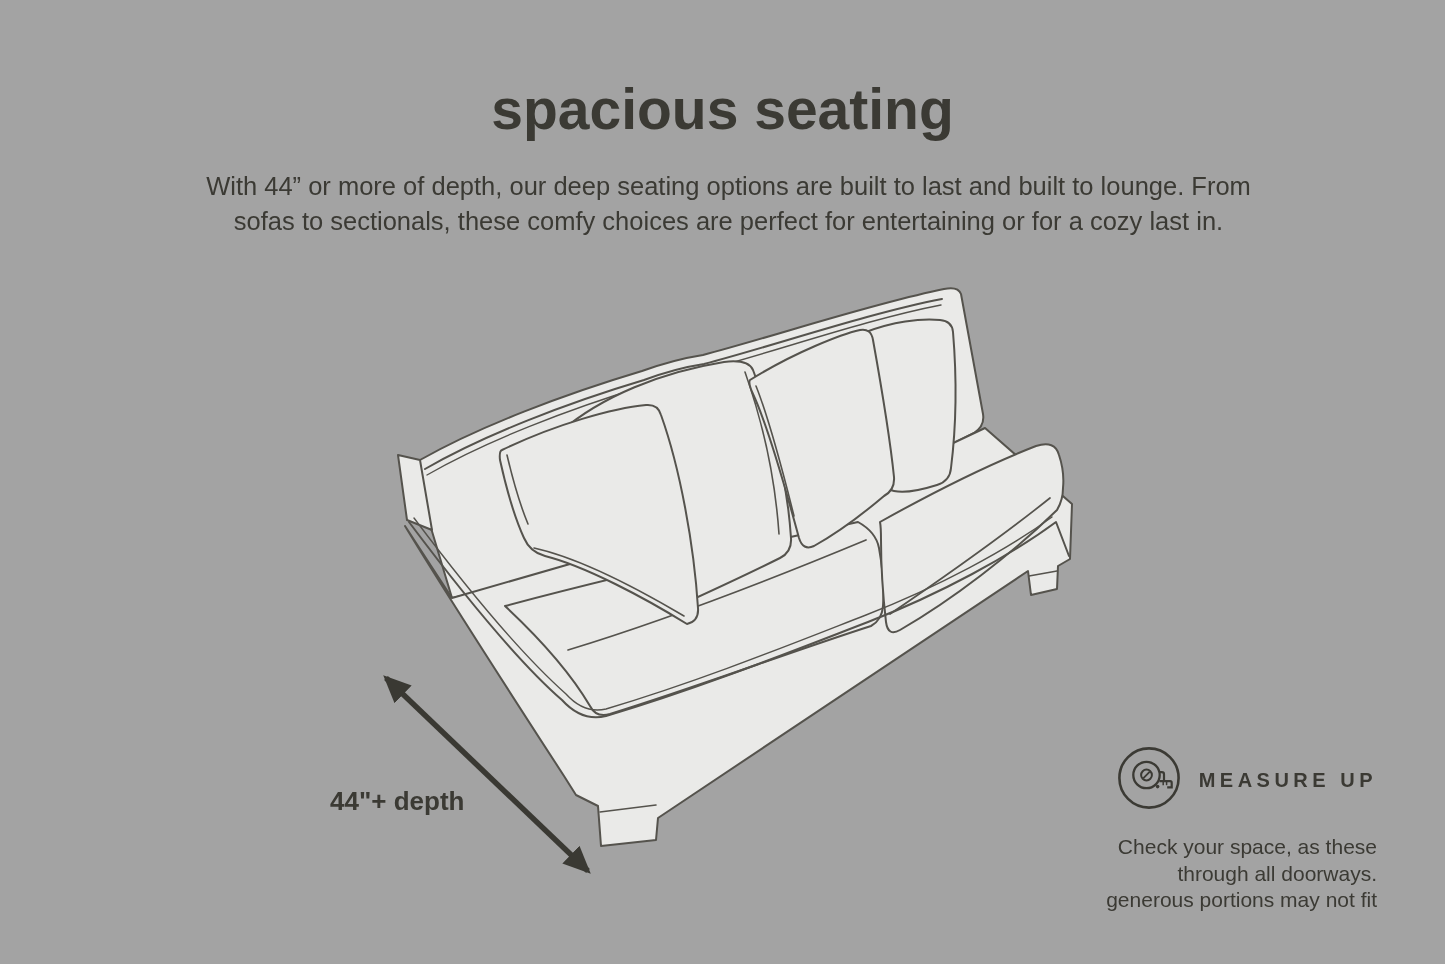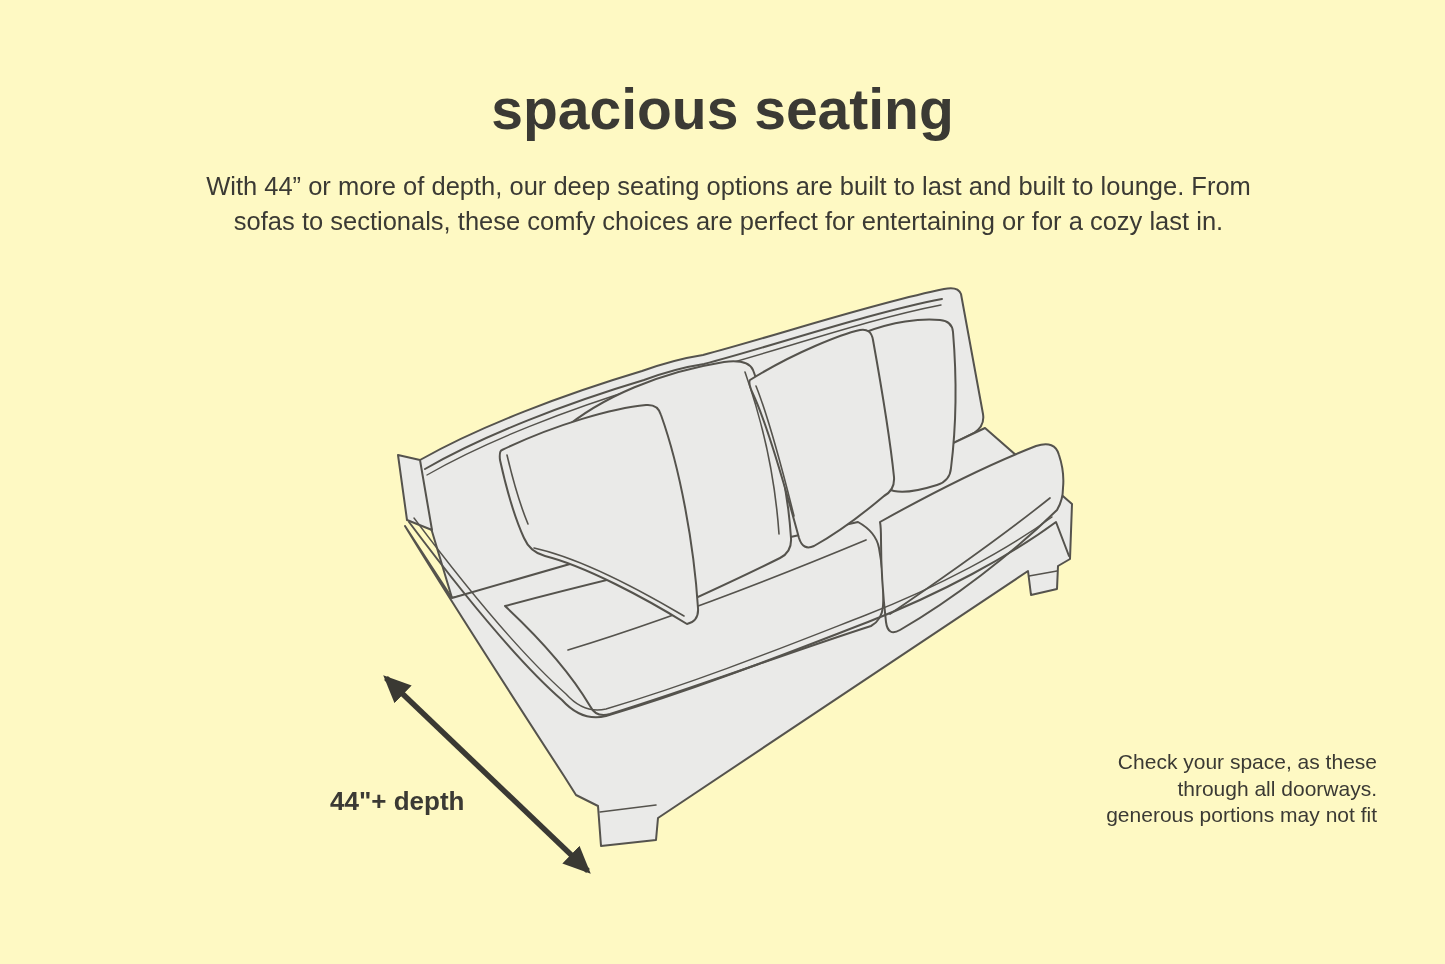--- a/index.html
+++ b/index.html
@@ -1,18 +1,18 @@
 <!DOCTYPE html>
 <html><head>
 <meta charset="utf-8">
 <style>
   html, body { margin:0; padding:0; background:#ffffff; }
   .canvas {
     position:relative; width:1445px; height:964px; overflow:hidden;
-    background:#fef9c3; color:#3b3a34;
+    background:#a3a3a3; color:#3b3a34;
     font-family:"Liberation Sans", sans-serif;
   }
   .title {
     position:absolute; top:76px; left:0; width:100%;
     text-align:center; font-size:57px; font-weight:bold; color:#3b3a34;
   }
   .intro {
     position:absolute; top:169px; left:0; width:100%;
     text-align:center; font-size:25.5px; line-height:34.5px; color:#3b3a34;
   }
@@ -26,21 +26,21 @@
     position:absolute; left:1062px; top:745px; width:315px;
   }
   .measure-header {
     display:flex; align-items:center; justify-content:flex-end; gap:17px;
   }
   .measure-title {
     font-size:20px; font-weight:bold; letter-spacing:4.5px;
     white-space:nowrap; color:#3b3a34;
   }
   .measure-note {
-    margin-top:4px; text-align:right; font-size:21px; line-height:26.5px; color:#3b3a34;
+    margin-top:19px; text-align:right; font-size:21px; line-height:26.5px; color:#3b3a34;
   }
   .measure-note div { white-space:nowrap; }
 </style>
 </head>
 <body>
 
 <div class="canvas">
 
   <div class="title">spacious seating</div>
 
@@ -168,20 +168,36 @@
     </g>
 
     <g>
       <line x1="386" y1="678" x2="588" y2="871" stroke="#3a3933" stroke-width="5.5" marker-start="url(#ah)" marker-end="url(#ah)"></line>
     </g>
   </svg>
 
   <div class="dim-label">44"+ depth</div>
 
   <div class="measure">
+    <div class="measure-header">
+      <span>
+        <svg width="66" height="66" viewBox="0 0 66 66">
+          <circle cx="33" cy="33" r="29.6" fill="none" stroke="#3b3a34" stroke-width="2.6"></circle>
+          <circle cx="30.5" cy="30" r="13.2" fill="none" stroke="#3b3a34" stroke-width="2.3"></circle>
+          <circle cx="30.5" cy="30" r="5.4" fill="none" stroke="#3b3a34" stroke-width="2"></circle>
+          <line x1="27.4" y1="33.2" x2="33.6" y2="26.8" stroke="#3b3a34" stroke-width="1.8"></line>
+          <path d="M43.2 27.2 h2.6 a2.2 2.2 0 0 1 2.2 2.2 v6.8" fill="none" stroke="#3b3a34" stroke-width="2.2"></path>
+          <path d="M43.4 36.2 h10.7 a1.6 1.6 0 0 1 1.6 1.6 v4.5 h-4.5" fill="none" stroke="#3b3a34" stroke-width="2.2"></path>
+          <line x1="47.2" y1="36.6" x2="47.2" y2="40.2" stroke="#3b3a34" stroke-width="1.5"></line>
+          <line x1="50.6" y1="36.6" x2="50.6" y2="40.2" stroke="#3b3a34" stroke-width="1.5"></line>
+          <circle cx="41.6" cy="41.6" r="1.8" fill="#3b3a34"></circle>
+        </svg>
+      </span>
+      <span class="measure-title">MEASURE UP</span>
+    </div>
     <div class="measure-note">
       <div>Check your space, as these</div>
       <div>through all doorways.</div>
       <div>generous portions may not fit</div>
     </div>
   </div>
 
 </div>
 
 </body></html>

